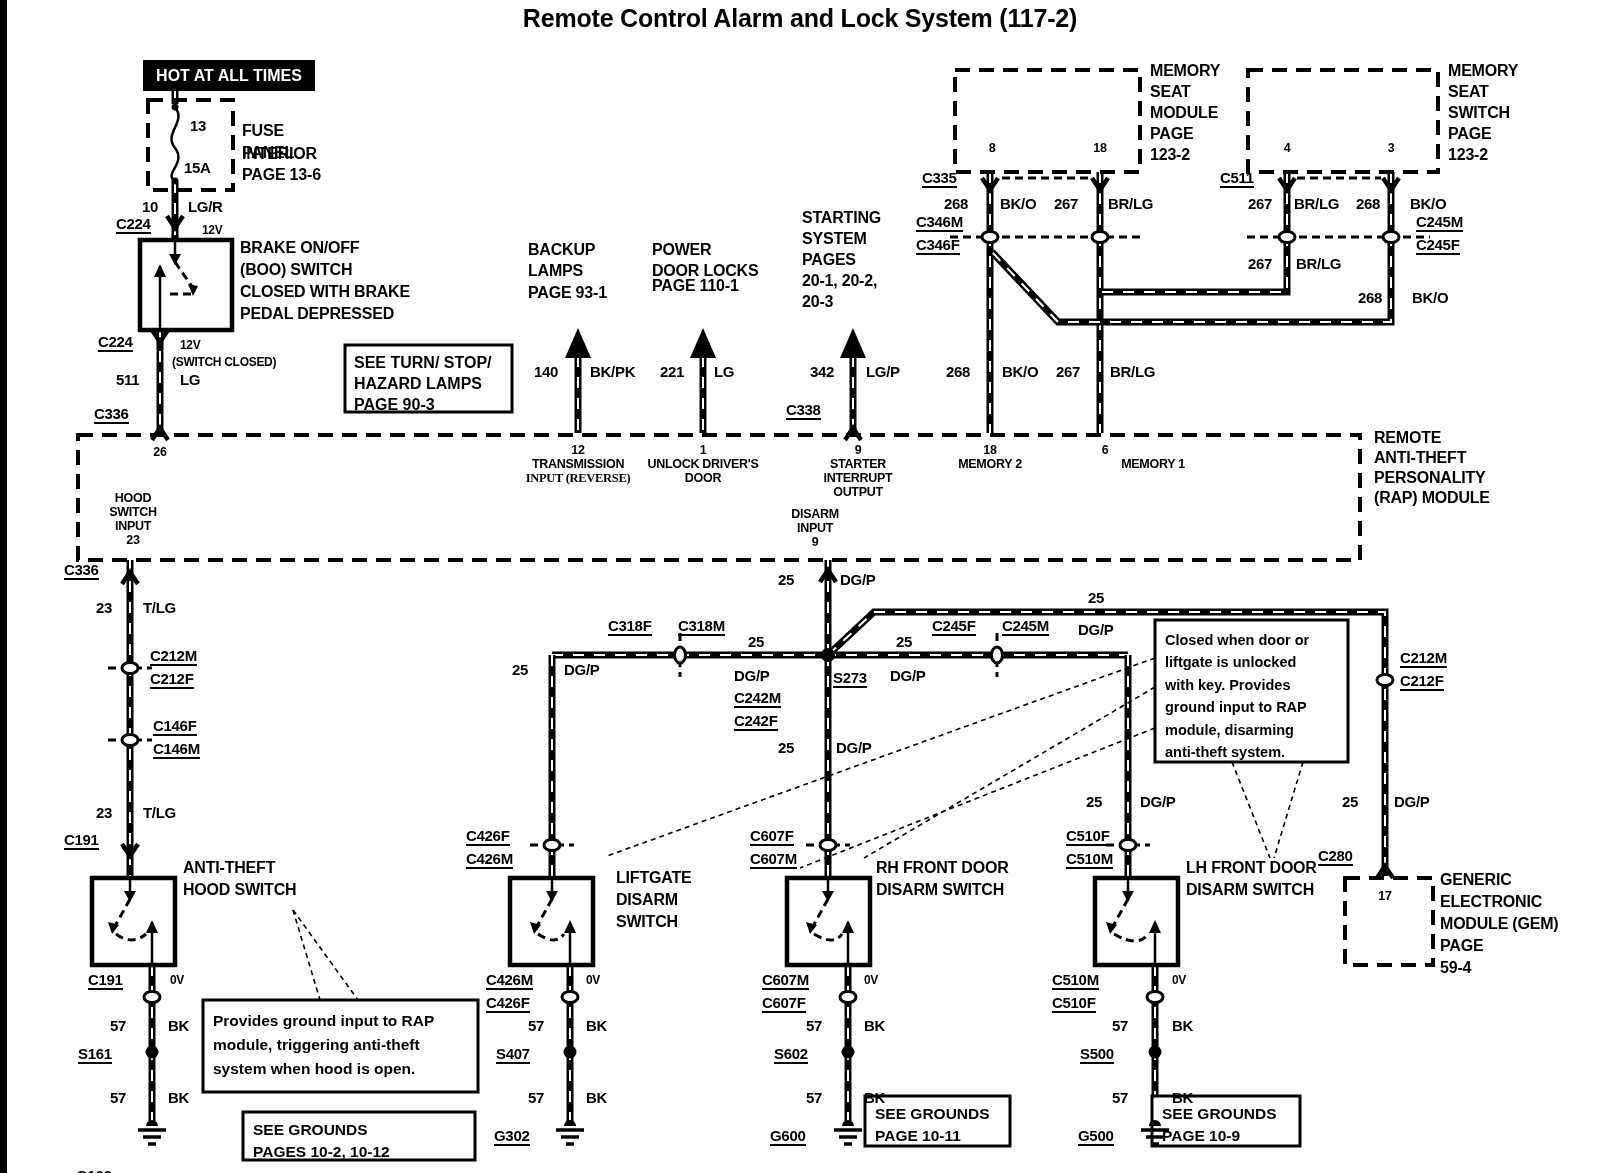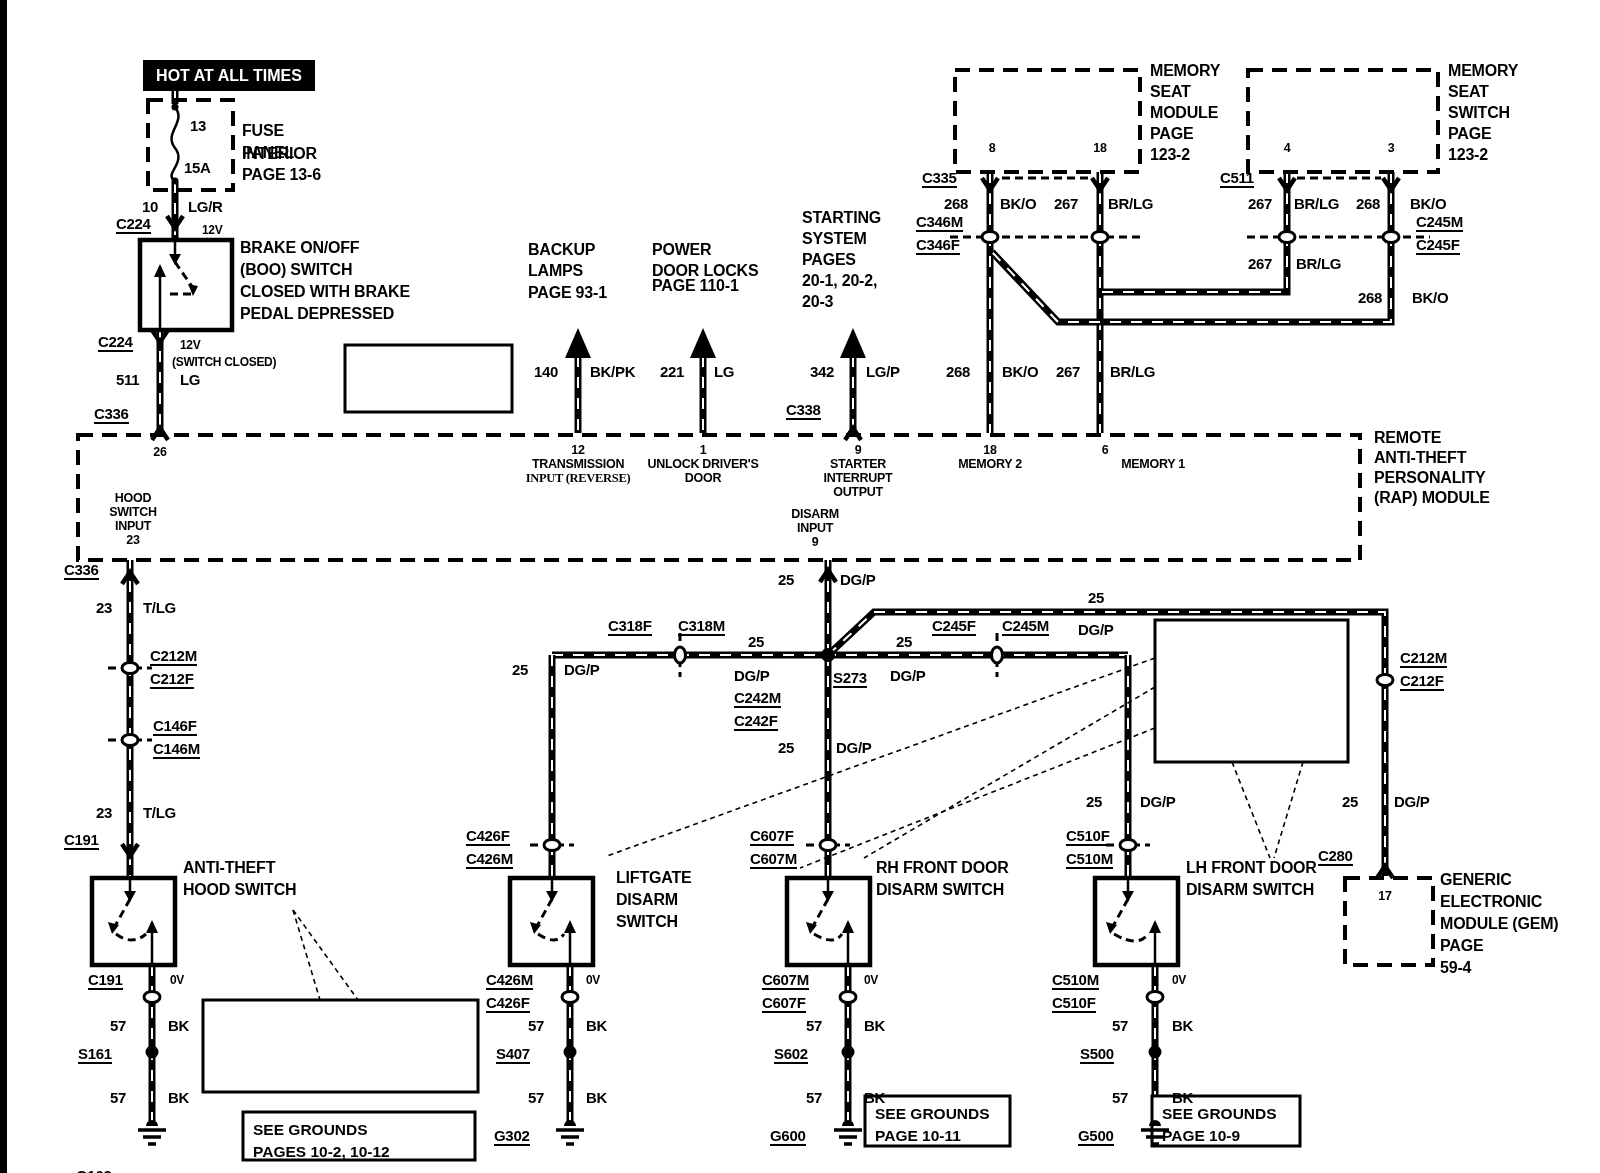--- a/index.html
+++ b/index.html
@@ -254,22 +254,35 @@
           <path class="fillb" d="M-6,0 a6,6 0 0 1 12,0 Z"></path>
           <path class="sym" d="M-14,4 H14 M-9,11 H9 M-4,18 H4"></path>
         </g>
       <g transform="translate(1155,1126)">
           <path class="fillb" d="M-6,0 a6,6 0 0 1 12,0 Z"></path>
           <path class="sym" d="M-14,4 H14 M-9,11 H9 M-4,18 H4"></path>
         </g>
     </g>
   </svg>
 
+  <div class="title">Remote Control Alarm and Lock System (117-2)</div>
   <div class="banner">HOT AT ALL TIMES</div>
 
+  <div class="note note-seeturn">SEE TURN/ STOP/
+HAZARD LAMPS
+PAGE 90-3</div>
+  <div class="note note-callout">Closed when door or
+liftgate is unlocked
+with key. Provides
+ground input to RAP
+module, disarming
+anti-theft system.</div>
+  <div class="note note-hood">Provides ground input to RAP
+module, triggering anti-theft
+system when hood is open.</div>
   <div class="note note-gl">SEE GROUNDS
 PAGES 10-2, 10-12</div>
   <div class="note note-grh">SEE GROUNDS
 PAGE 10-11</div>
   <div class="note note-glh">SEE GROUNDS
 PAGE 10-9</div>
 
   <div id="labels">
       <span class="L lbl" style="left: 190px; top: 118px;">13</span>
       <span class="L lbl" style="left: 184px; top: 160px;">15A</span>

